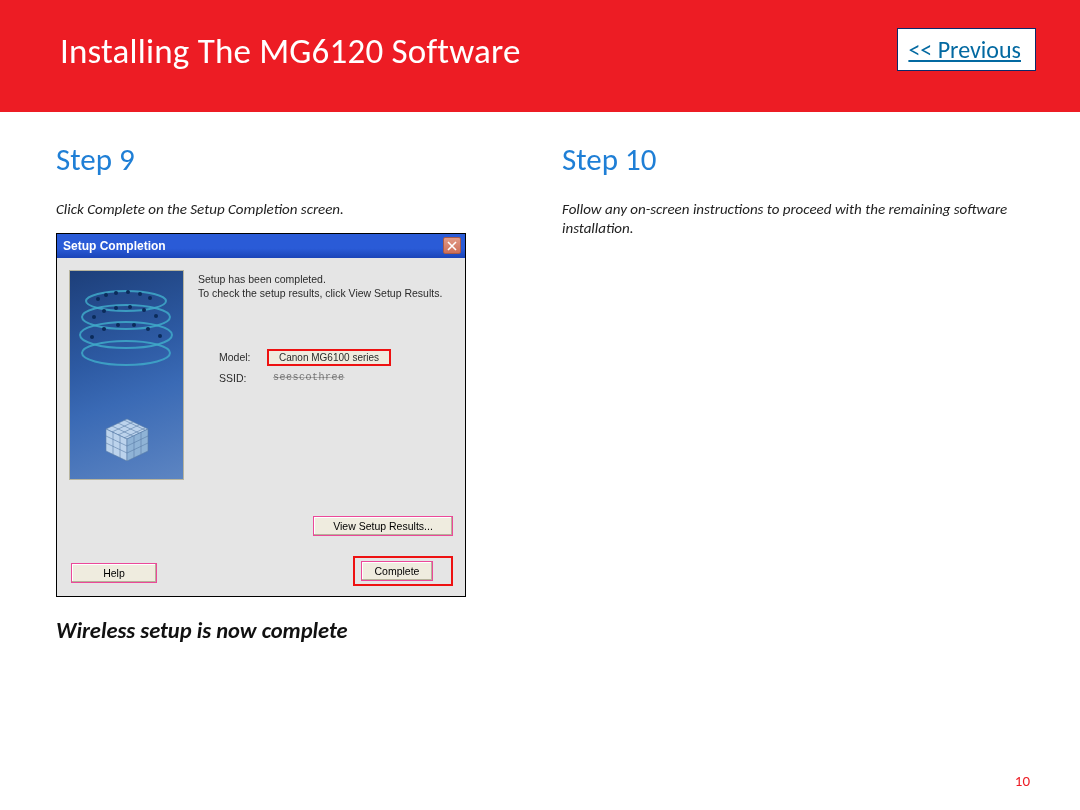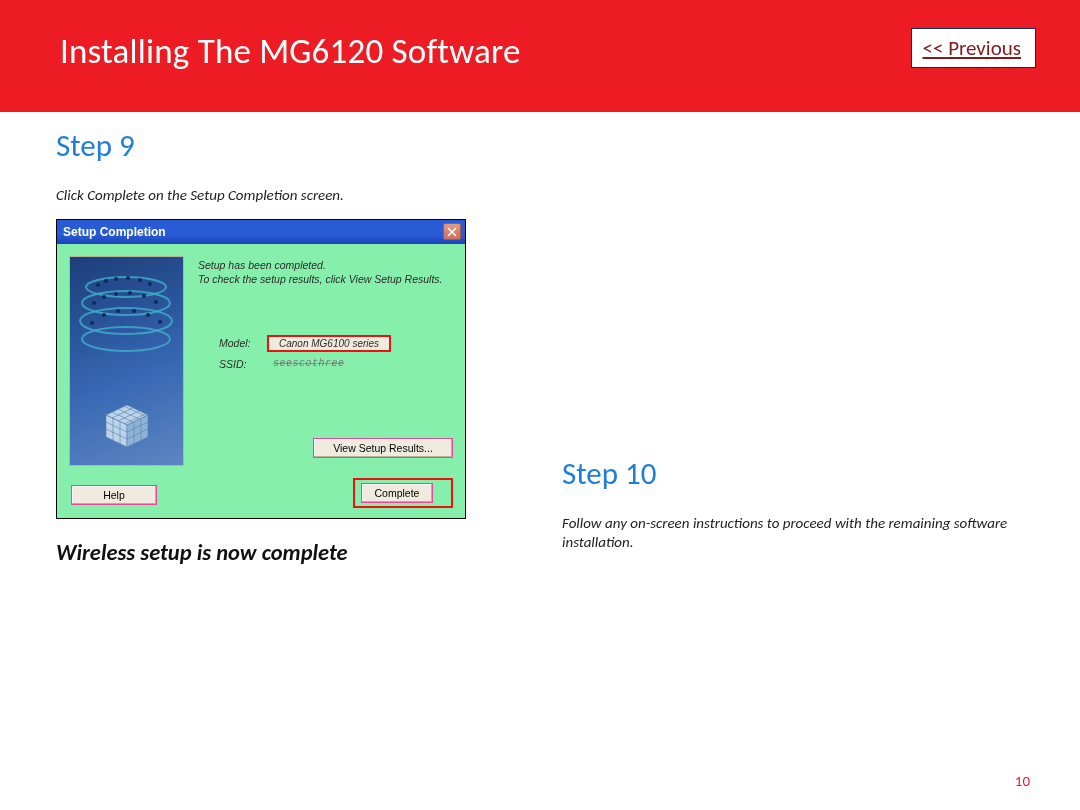--- a/index.html
+++ b/index.html
@@ -1,40 +1,40 @@
 <!DOCTYPE html>
 <html><head>
 <meta charset="utf-8">
 <style>
   * { box-sizing: border-box; margin: 0; padding: 0; }
   html, body { width: 1080px; height: 810px; font-family: Calibri, "Segoe UI", Arial, sans-serif; background: #fff; overflow: hidden; }
   .page { width: 1080px; height: 810px; position: relative; background: #fff; }
   .header { background: #ed1c24; height: 112px; width: 100%; position: relative; }
   .header-title { color: #fff; font-size: 35px; font-weight: 400; position: absolute; left: 60px; top: 30px; letter-spacing: 0.2px; }
-  .prev-btn { position: absolute; right: 44px; top: 28px; background: #fff; border: 1.5px solid #0a2a6b; padding: 6px 14px 6px 10px; font-size: 21px; color: #7f1d1d; text-decoration: underline; cursor: pointer; }
-  .columns { display: flex; width: 100%; padding: 14px 44px 0 56px; align-items: flex-end; }
+  .prev-btn { position: absolute; right: 44px; top: 28px; background: #fff; border: 1.5px solid #0a2a6b; padding: 6px 14px 6px 10px; font-size: 24px; color: #0369a1; text-decoration: underline; cursor: pointer; }
+  .columns { display: flex; width: 100%; padding: 28px 44px 0 56px; }
   .col { flex: 1; padding-right: 24px; }
   .col:last-child { padding-left: 8px; padding-right: 0; }
   .step-heading { color: #1f7fd6; font-size: 31px; font-weight: 400; margin-bottom: 22px; }
   .step-body { font-size: 15px; color: #222; line-height: 1.28; margin-bottom: 14px; font-style: italic; }
   .wireless-complete { font-style: italic; font-weight: 700; font-size: 22.5px; color: #111; margin-top: 20px; }
   .page-number { position: absolute; right: 50px; bottom: 20px; color: #ed1c24; font-size: 15px; }
 
   
-  .dialog-wrap { border: 1px solid #000; width: 410px; height: 300px; background: #86efac; position: relative; font-family: Tahoma, Arial, sans-serif; }
+  .dialog-wrap { border: 1px solid #000; width: 410px; height: 364px; background: #e5e5e5; position: relative; font-family: Tahoma, Arial, sans-serif; }
   .dialog-titlebar { height: 24px; background: linear-gradient(#2a5bd7, #2a5bd7 60%, #1a44b8); color: #fff; font-size: 12px; font-weight: 700; display: flex; align-items: center; padding: 0 6px; position: relative; }
   .dialog-close { position: absolute; right: 4px; top: 3px; width: 18px; height: 17px; background: linear-gradient(#e29a86,#cd6f58); border: 1px solid #a85a47; border-radius: 2px; display:flex; align-items:center; justify-content:center; }
   .dialog-close svg { display:block; }
   .dialog-body { display: flex; flex-direction: row; height: calc(100% - 24px); }
   .dialog-image { width: 115px; height: 210px; margin: 12px 0 0 12px; border: 1px solid #b7b49e; background: linear-gradient(160deg,#1d3f7a 0%, #2d5aa3 40%, #3a6ab5 60%, #5d85c2 100%); position: relative; overflow: hidden; }
   .spiral { position:absolute; left:6px; top:10px; width:100px; height:120px; }
   .spiral ellipse { fill:none; stroke:#3fa9c9; stroke-width:2; opacity:0.85; }
   .spiral .dots { fill:#0b2b5a; }
   .cube { position:absolute; left:26px; bottom:18px; width:62px; height:46px; }
-  .dialog-right { flex: 1; padding: 14px 12px 0 14px; font-size: 10.5px; color: #2b2b2b; position: relative; font-style: italic; }
+  .dialog-right { flex: 1; padding: 14px 12px 0 14px; font-size: 10.5px; color: #2b2b2b; position: relative; }
   .dialog-text-line { line-height: 1.35; }
   .field-row { display: flex; align-items: center; margin-top: 6px; font-size: 10.5px; margin-left: 21px; }
   .field-row .lbl { width: 48px; }
   .highlight { border: 2px solid #e11; padding: 1px 10px; background: #efecdf; font-size: 10px; }
   .ssid-val { color: #7a7a7a; font-family: 'Courier New', monospace; letter-spacing: 0.5px; font-size: 10px; padding-left: 6px; text-decoration: line-through; text-decoration-color: rgba(0,0,0,0.25); }
   .fields-block { margin-top: 48px; }
   .dialog-buttons { position: absolute; bottom: 10px; left: 0; right: 0; padding: 0 12px; height: 70px; }
   .btn { background: #efecdf; border: 1px solid #ec4899; font-size: 10.5px; padding: 3px 0; text-align: center; box-shadow: inset -1px -1px 0 #b5b29a, inset 1px 1px 0 #fff; }
   .btn-view { position: absolute; right: 12px; top: 0; width: 140px; }
   .btn-help { position: absolute; left: 14px; bottom: 3px; width: 86px; }

